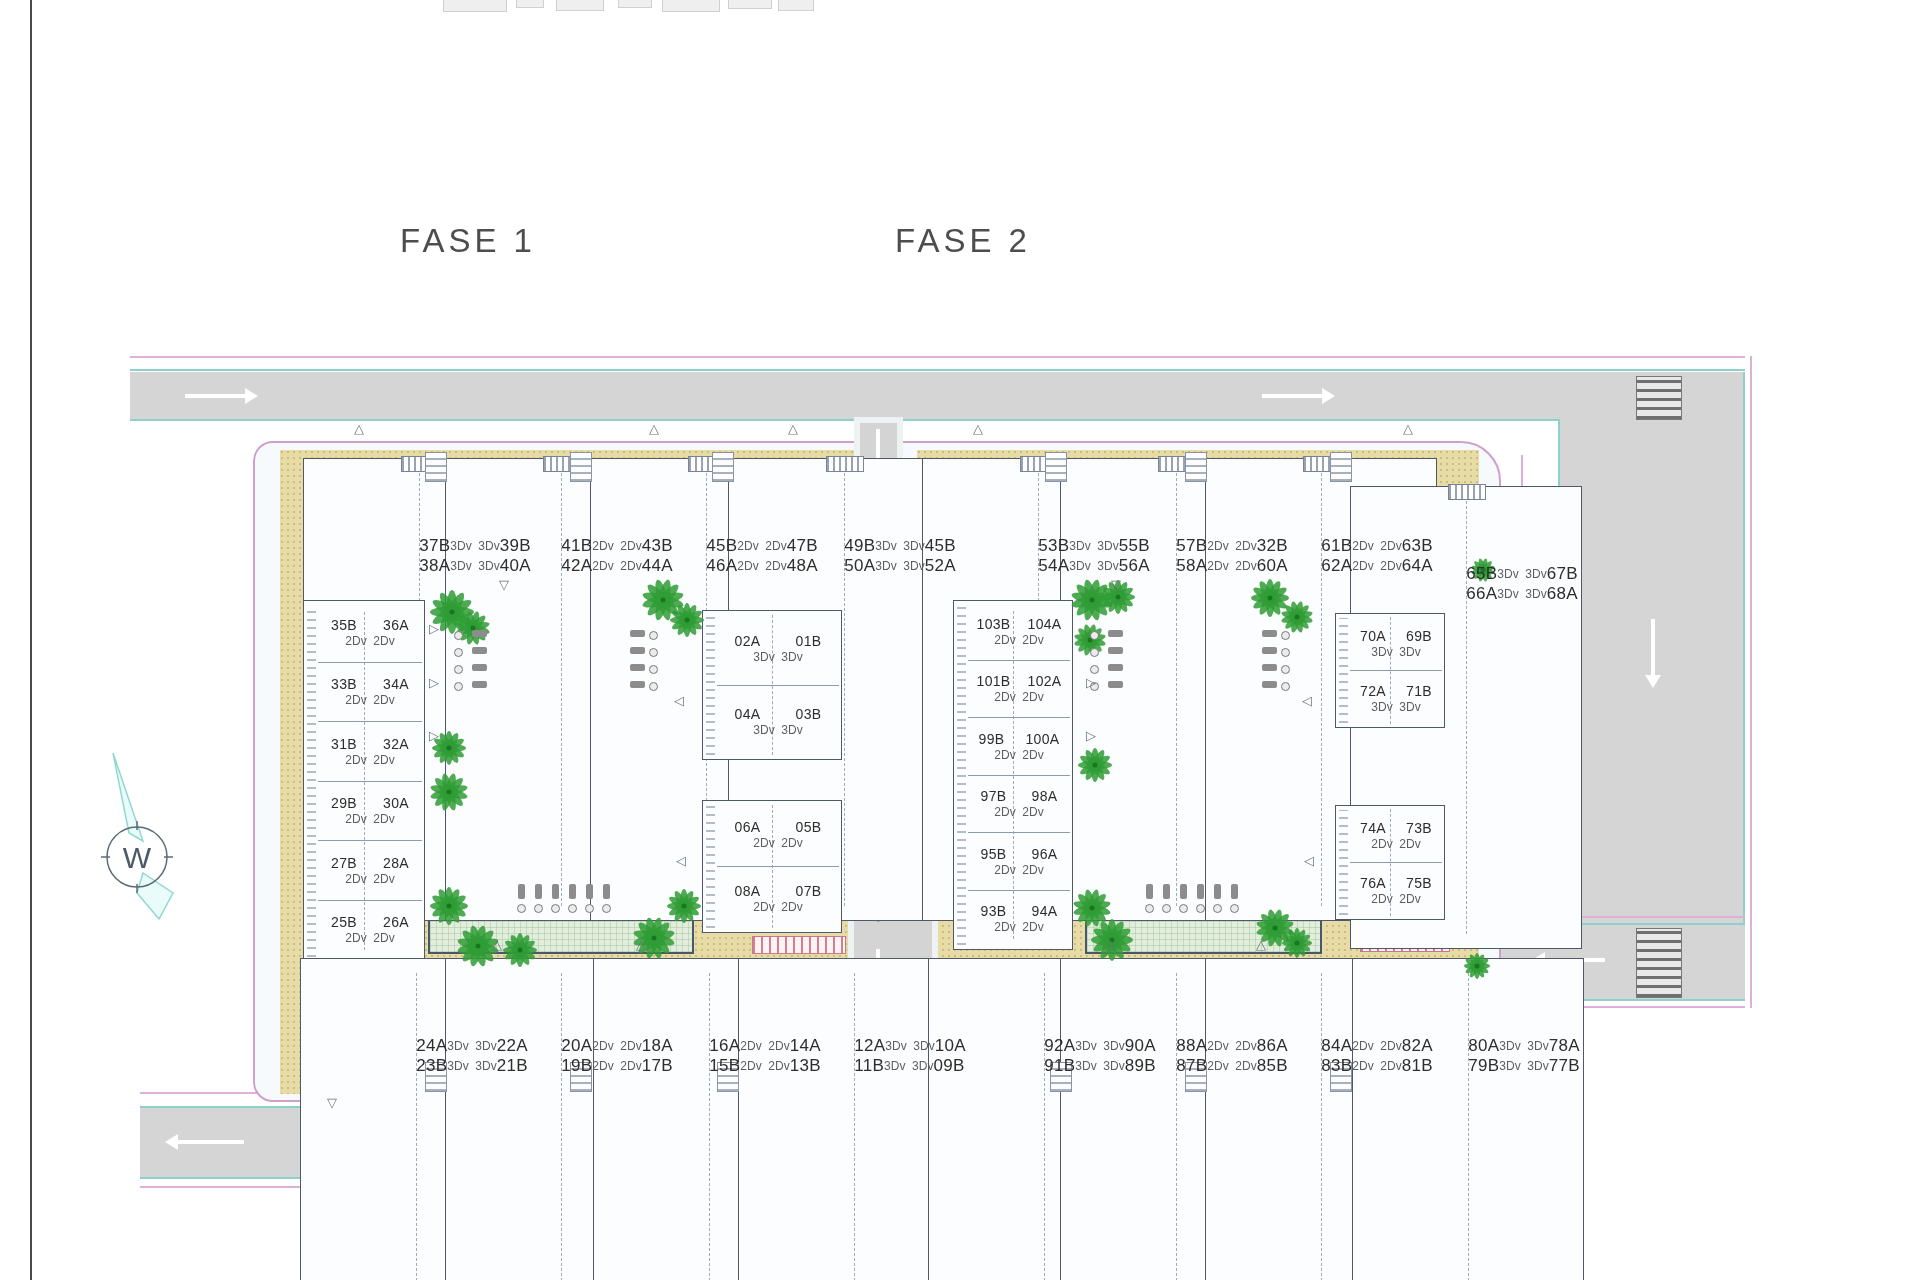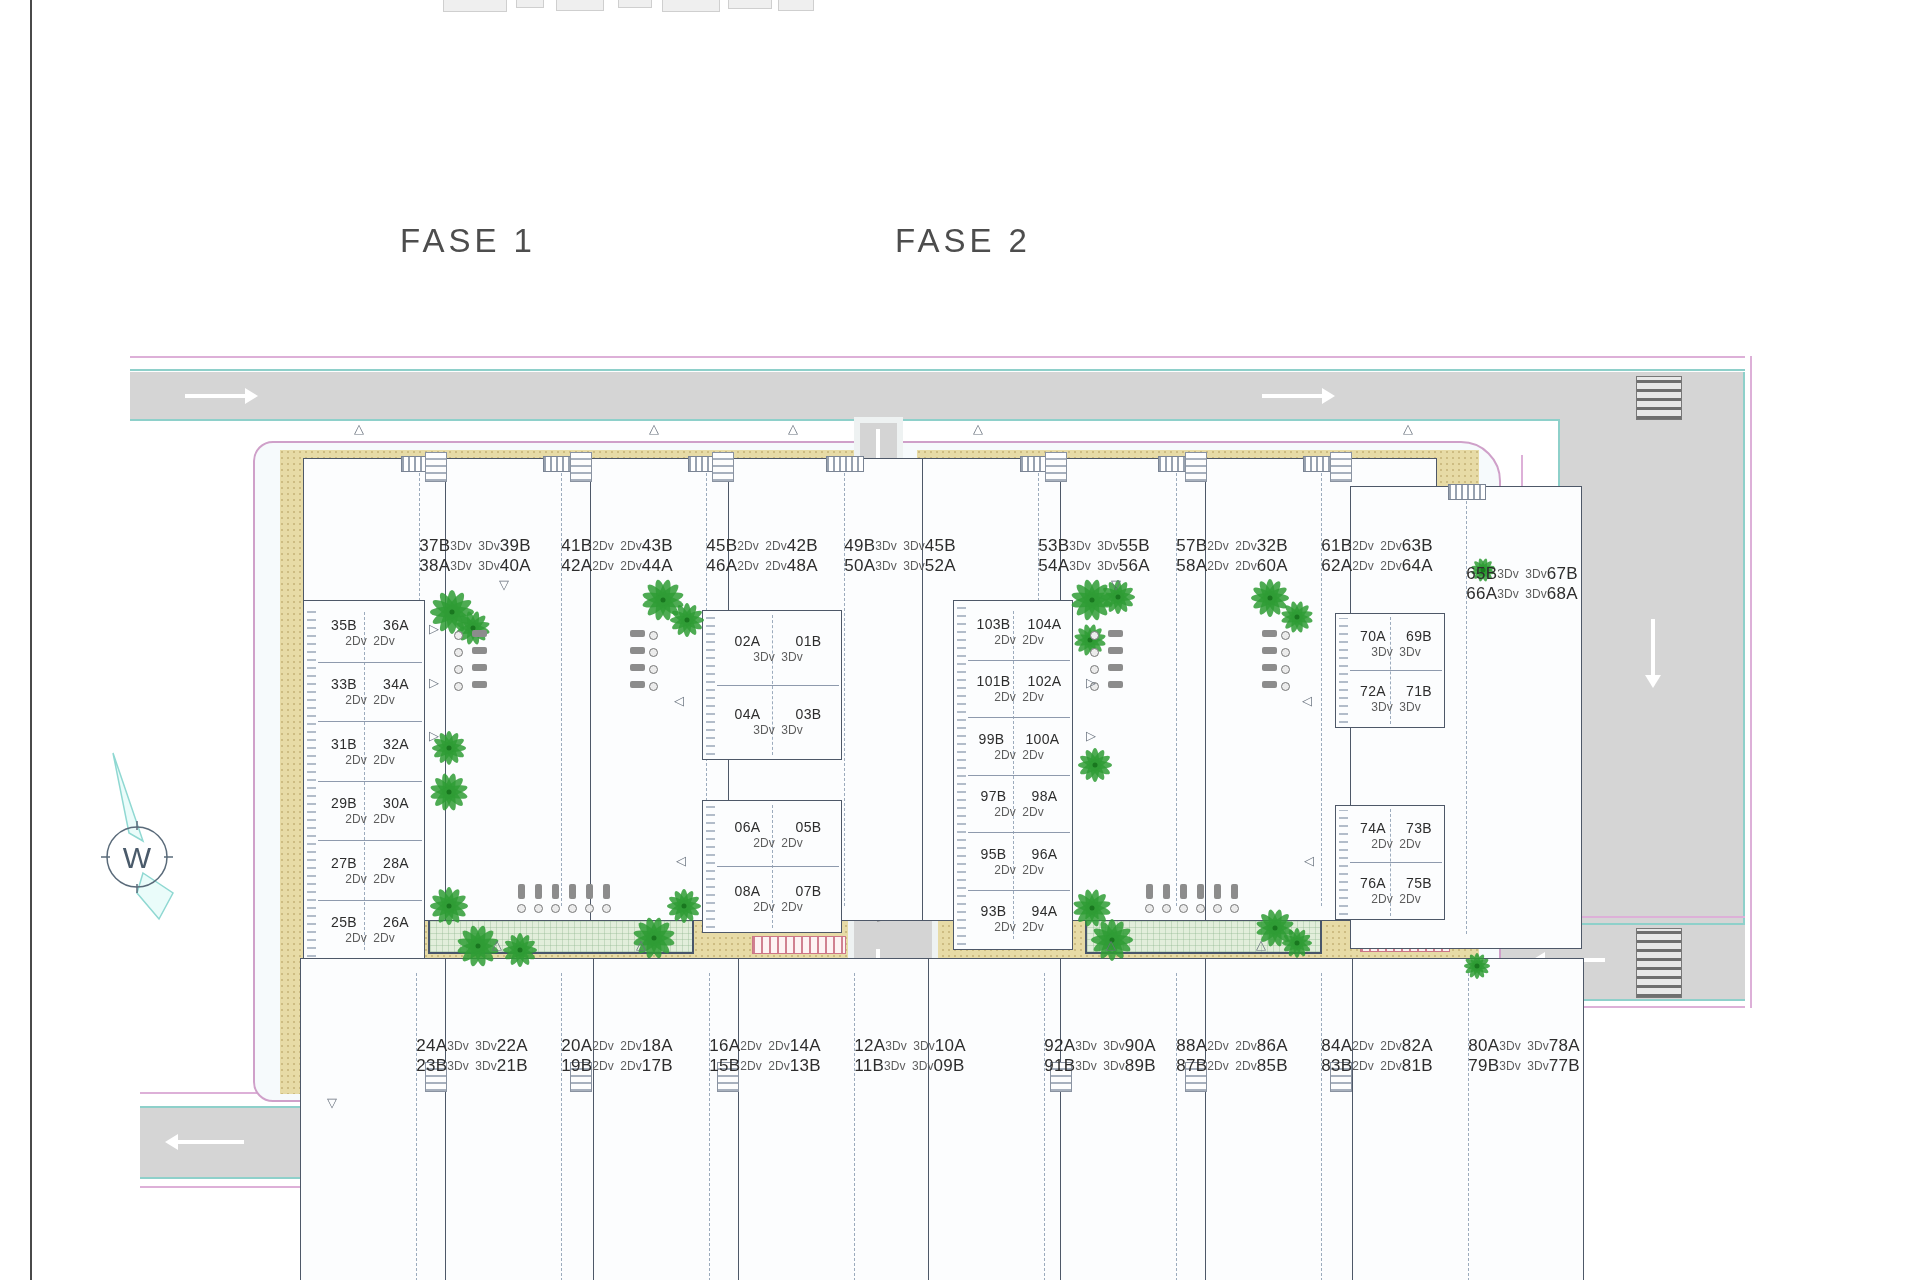--- a/index.html
+++ b/index.html
@@ -190,21 +190,21 @@
       <div class="urow">
         <span class="u">42A</span>
         <span class="dv">2Dv&nbsp;&nbsp;2Dv</span>
         <span class="u">44A</span>
       </div>
     </div>
     <div class="abs block hblock stair-top" style="left: 590px; top: 458px; width: 122px; height: 182px;">
       <div class="urow">
         <span class="u">45B</span>
         <span class="dv">2Dv&nbsp;&nbsp;2Dv</span>
-        <span class="u">42B</span>
+        <span class="u">47B</span>
       </div>
       <div class="urow">
         <span class="u">46A</span>
         <span class="dv">2Dv&nbsp;&nbsp;2Dv</span>
         <span class="u">48A</span>
       </div>
     </div>
     <div class="abs block hblock stair-top" style="left: 728px; top: 458px; width: 122px; height: 182px;">
       <div class="urow">
         <span class="u">49B</span>

